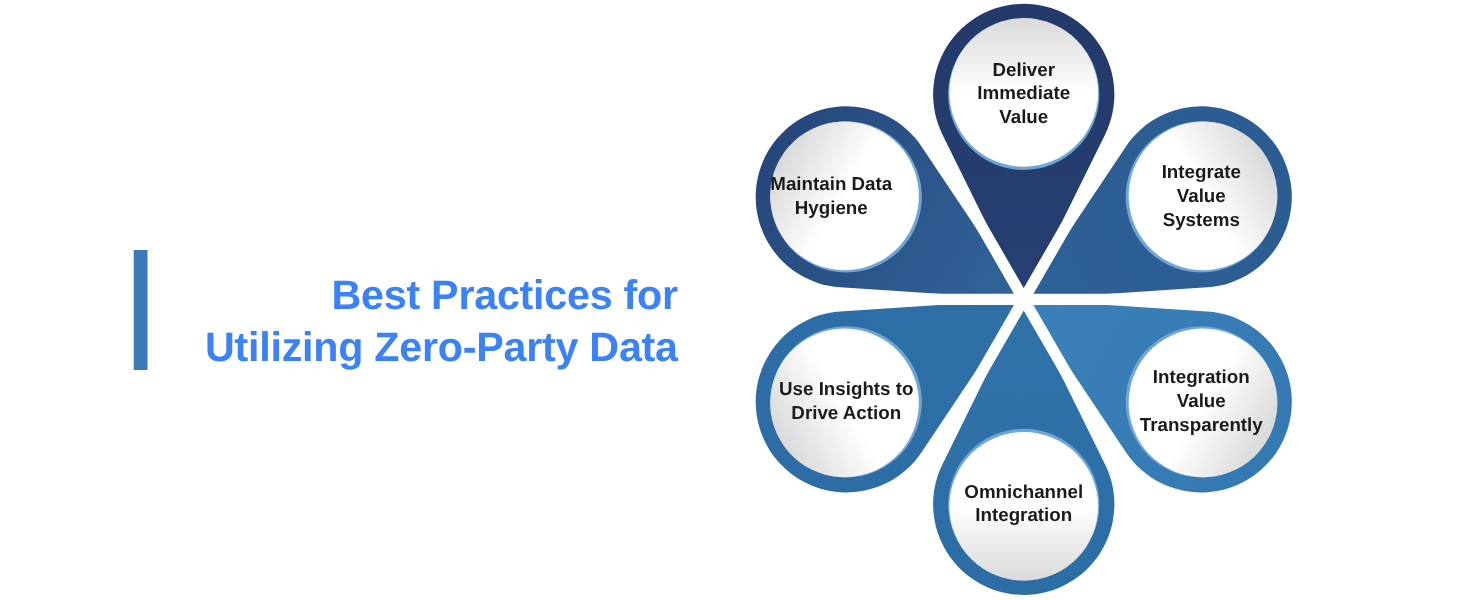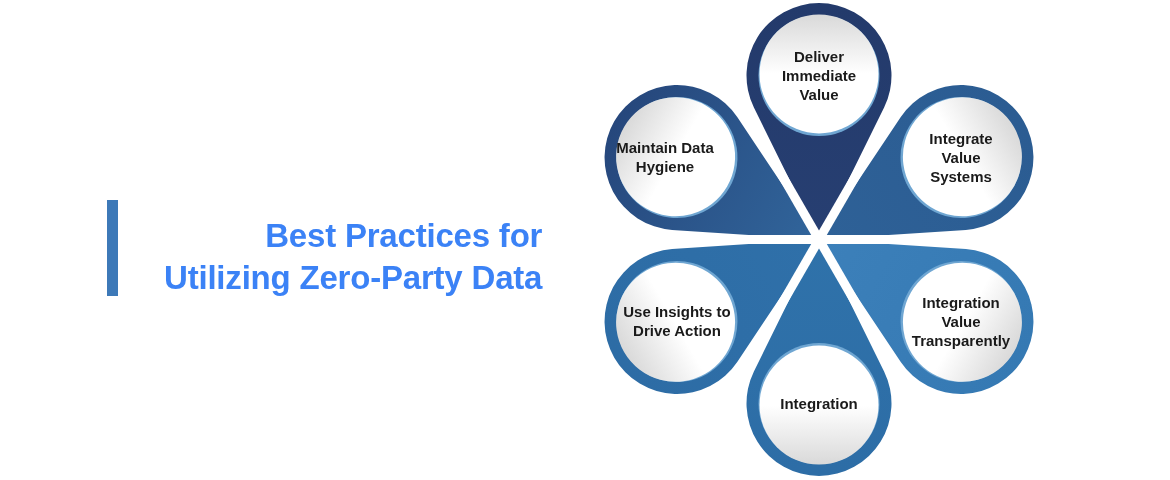--- a/index.html
+++ b/index.html
@@ -159,20 +159,21 @@
     <span>Integrate</span>
     <span>Value</span>
     <span>Systems</span>
   </div>
   <div class="petal-label" style="left:961px; top:321px;">
     <span>Integration</span>
     <span>Value</span>
     <span>Transparently</span>
   </div>
   <div class="petal-label" style="left:819px; top:403px;">
+    <span>Omnichannel</span>
     <span>Integration</span>
     <span></span>
   </div>
   <div class="petal-label" style="left:677px; top:321px;">
     <span>Use Insights to</span>
     <span>Drive Action</span>
     <span></span>
   </div>
   <div class="petal-label" style="left:665px; top:157px;">
     <span>Maintain Data</span>

